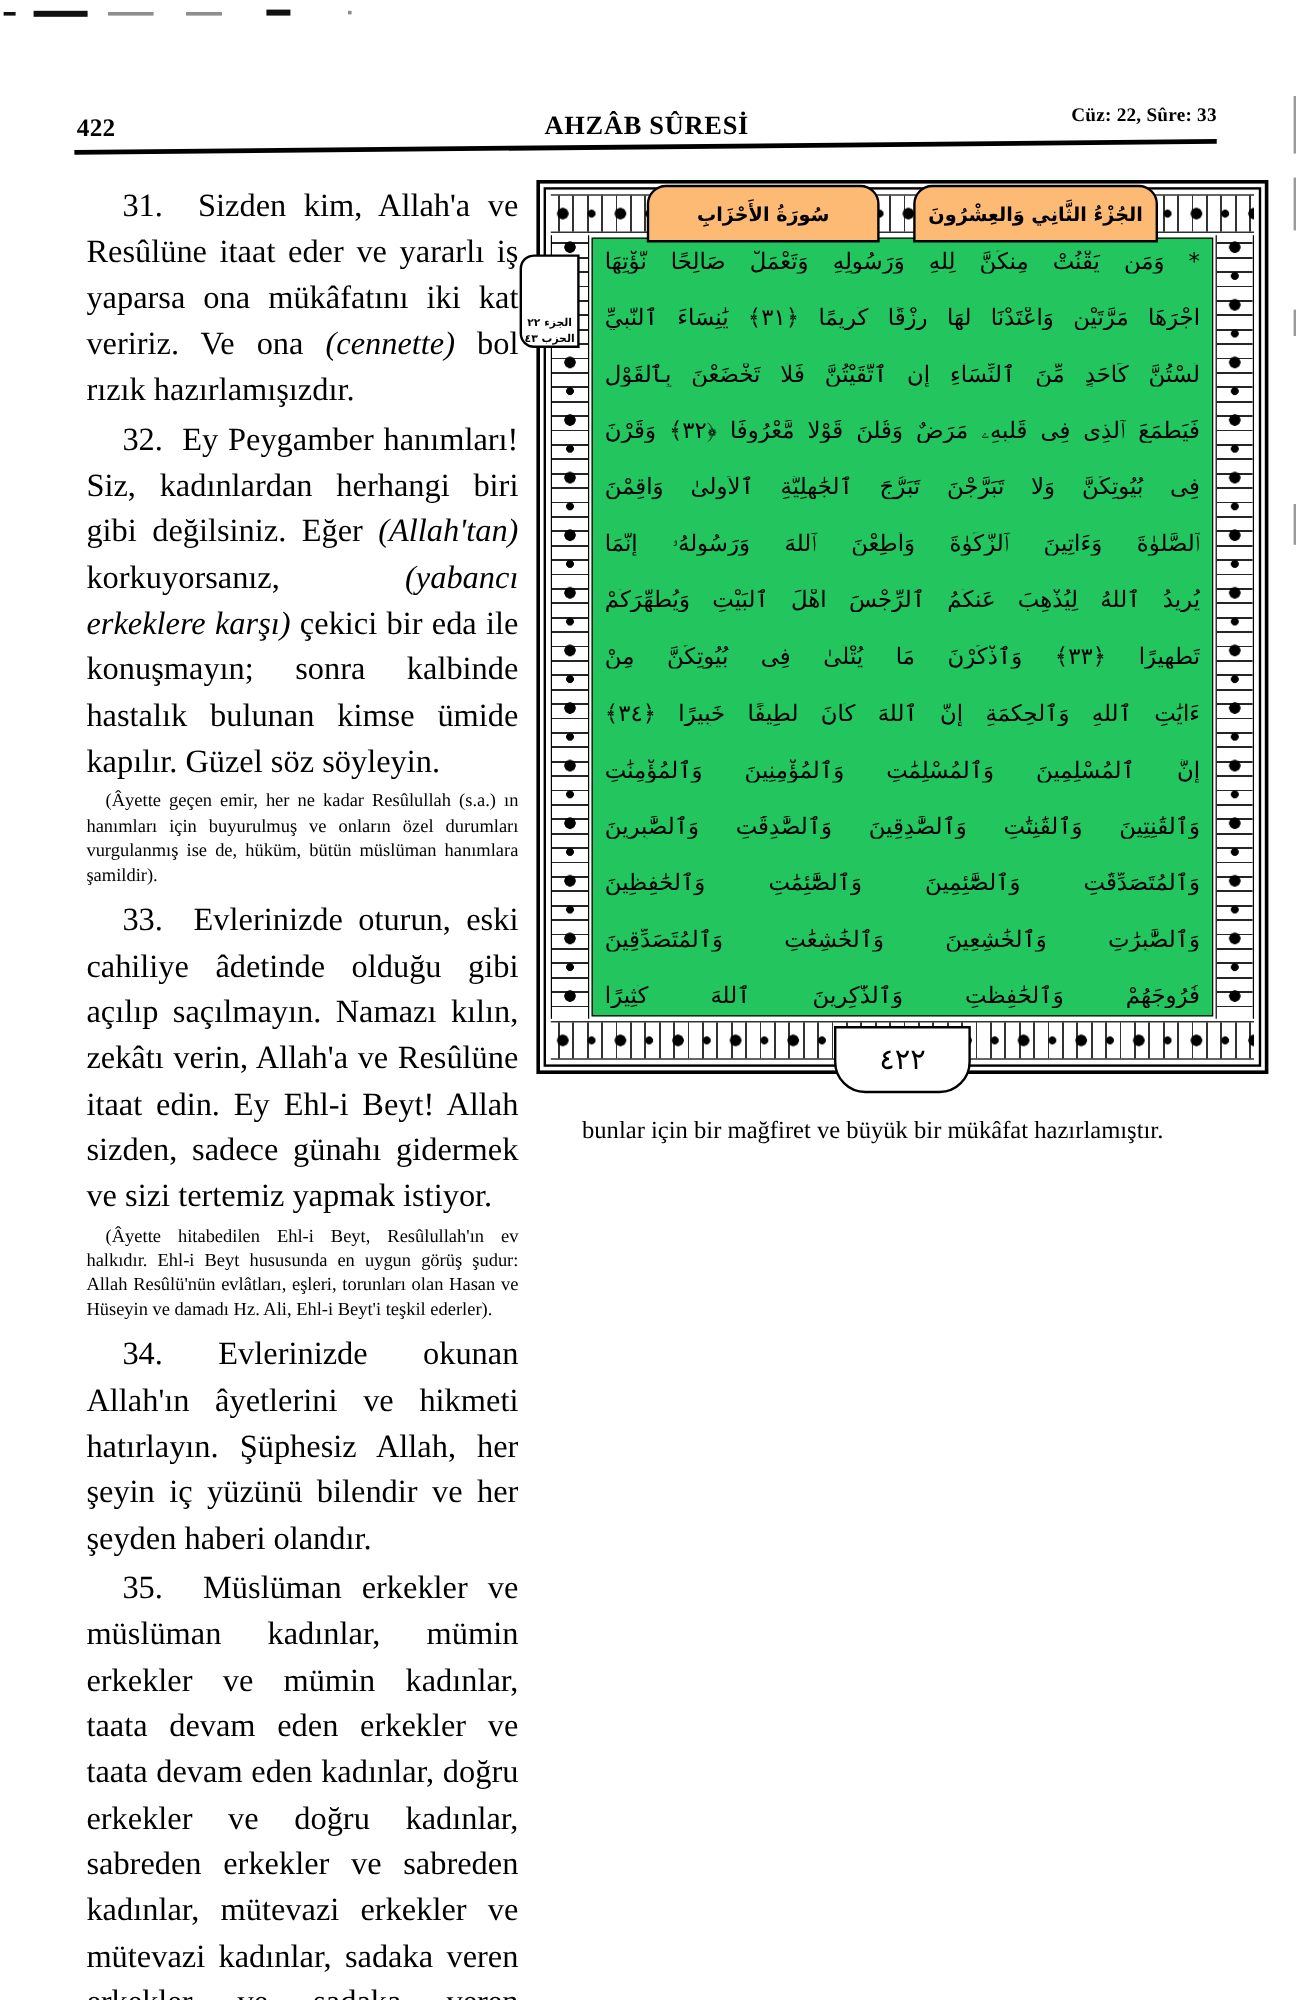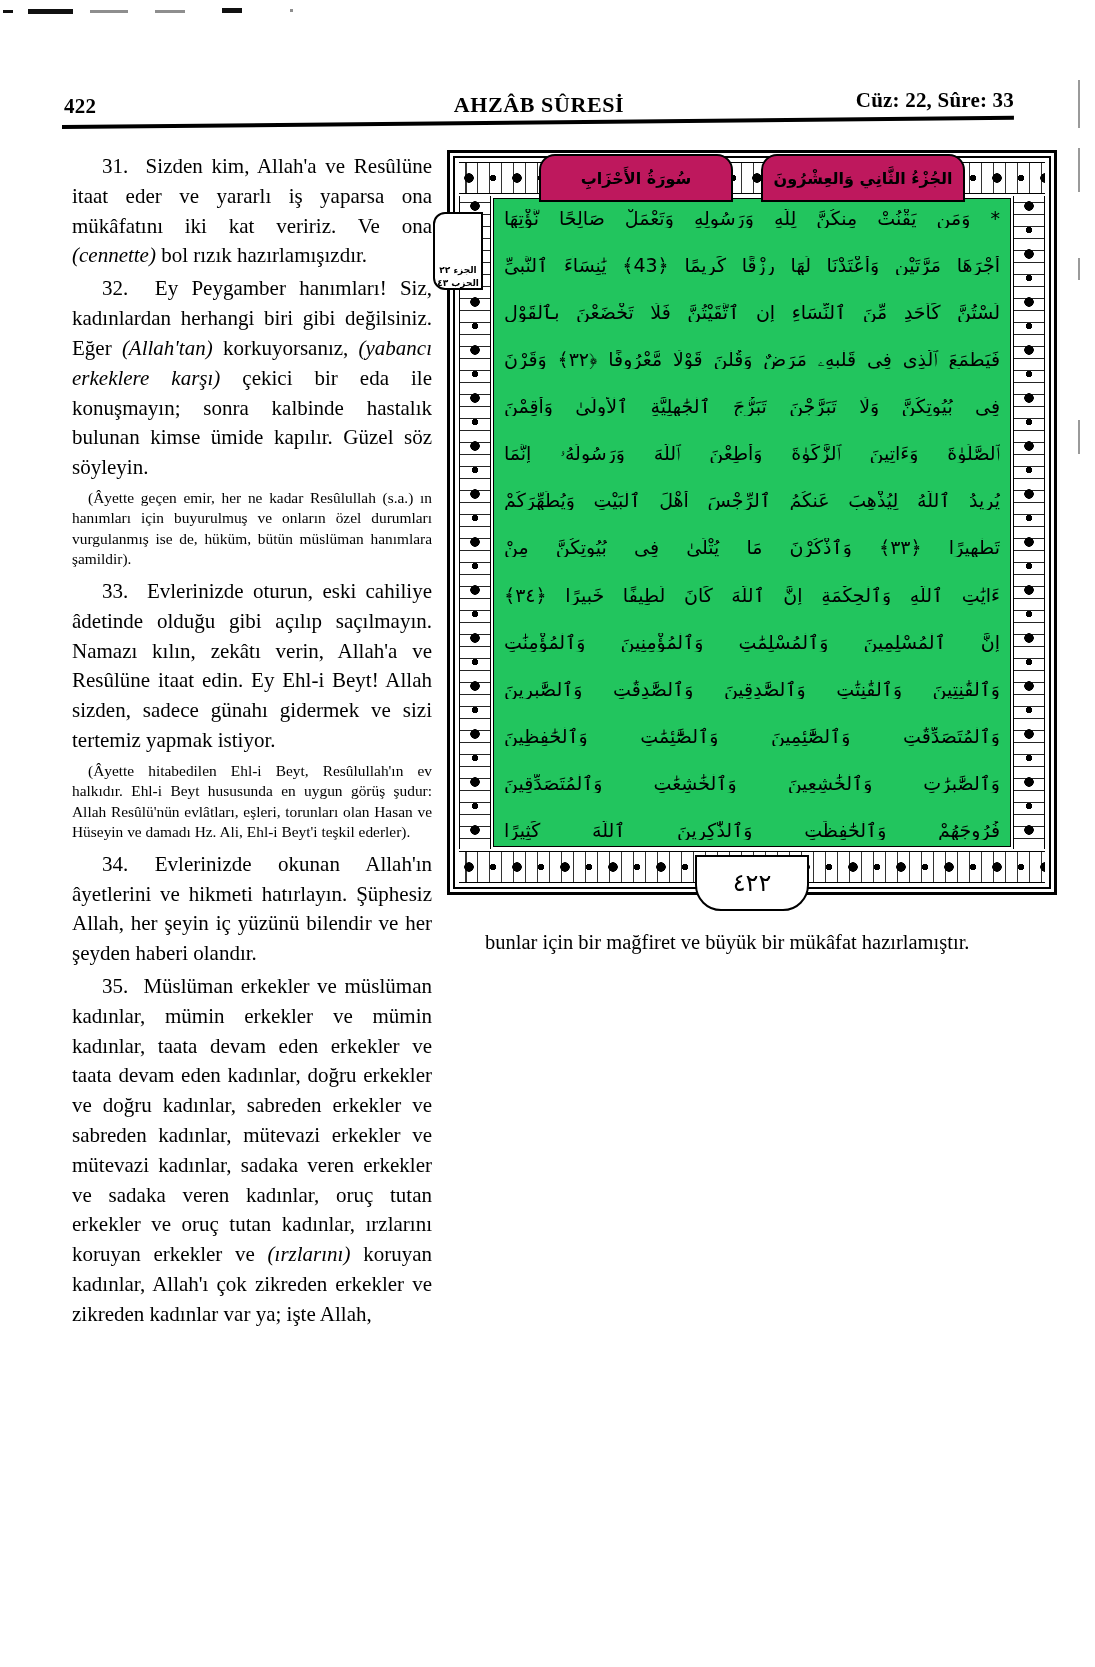--- a/index.html
+++ b/index.html
@@ -26,34 +26,34 @@
     position:absolute;left:0;top:10px;
     font-family:"Liberation Serif", serif;
     font-weight:bold;font-size:21px;letter-spacing:.2px;
   }
   .hdr-title{
     position:absolute;left:0;right:0;top:8px;text-align:center;
     font-weight:bold;font-size:22px;letter-spacing:.6px;
   }
   .hdr-juz{
     position:absolute;right:0;top:4px;
-    font-weight:bold;font-size:21px;letter-spacing:.2px;
+    font-weight:bold;font-size:16px;letter-spacing:.2px;
   }
   .hdr-rule{
     position:absolute;left:-2px;top:41px;width:952px;height:4px;
     background:#000;
     transform:rotate(-0.55deg);transform-origin:left center;
   }
 
   
   .col-left{
     position:absolute;left:72px;top:152px;width:360px;
   }
   .verse{
-    font-size:21px;line-height:1.42;
+    font-size:27px;line-height:1.42;
     text-align:justify;text-justify:inter-word;
     margin:0 0 3px 0;
     text-indent:30px;
     hyphens:none;
   }
   .verse .num{font-weight:normal;}
   .verse em{font-style:italic;}
   .note{
     font-size:15.4px;line-height:1.33;
     text-align:justify;text-justify:inter-word;
@@ -132,21 +132,21 @@
   .text-area{
     position:absolute;left:46px;right:46px;top:48px;bottom:48px;
     background:#22c55e;
     border:1.5px solid #000;
     overflow:hidden;
   }
 
   
   .cartouche{
     position:absolute;height:44px;
-    background:#be185d;border:2px solid #000;
+    background:#fdba74;border:2px solid #000;
     border-radius:16px 16px 0 0;
     display:flex;align-items:center;justify-content:center;
     z-index:6;
     direction:rtl;
   }
   .cartouche span{
     font-family:"DejaVu Sans", sans-serif;
     font-size:16px;font-weight:bold;white-space:nowrap;
   }
   .cartouche.surah{left:92px;top:4px;width:190px;}
@@ -275,21 +275,21 @@
     </div>
 
     <div class="side-tab">
       <span>الجزء ٢٢</span>
       <span>الحزب ٤٣</span>
     </div>
 
     <div class="text-area">
       <div class="ar-lines">
         <div class="ar-line">* وَمَن يَقْنُتْ مِنكُنَّ لِلَّهِ وَرَسُولِهِ وَتَعْمَلْ صَالِحًا نُّؤْتِهَآ</div>
-        <div class="ar-line">أَجْرَهَا مَرَّتَيْنِ وَأَعْتَدْنَا لَهَا رِزْقًا كَرِيمًا ﴿43﴾ يَٰنِسَآءَ ٱلنَّبِيِّ</div>
+        <div class="ar-line">أَجْرَهَا مَرَّتَيْنِ وَأَعْتَدْنَا لَهَا رِزْقًا كَرِيمًا ﴿٣١﴾ يَٰنِسَآءَ ٱلنَّبِيِّ</div>
         <div class="ar-line">لَسْتُنَّ كَأَحَدٍ مِّنَ ٱلنِّسَآءِ إِنِ ٱتَّقَيْتُنَّ فَلَا تَخْضَعْنَ بِٱلْقَوْلِ</div>
         <div class="ar-line">فَيَطْمَعَ ٱلَّذِى فِى قَلْبِهِۦ مَرَضٌ وَقُلْنَ قَوْلًا مَّعْرُوفًا ﴿٣٢﴾ وَقَرْنَ</div>
         <div class="ar-line">فِى بُيُوتِكُنَّ وَلَا تَبَرَّجْنَ تَبَرُّجَ ٱلْجَٰهِلِيَّةِ ٱلْأُولَىٰ وَأَقِمْنَ</div>
         <div class="ar-line">ٱلصَّلَوٰةَ وَءَاتِينَ ٱلزَّكَوٰةَ وَأَطِعْنَ ٱللَّهَ وَرَسُولَهُۥ إِنَّمَا</div>
         <div class="ar-line">يُرِيدُ ٱللَّهُ لِيُذْهِبَ عَنكُمُ ٱلرِّجْسَ أَهْلَ ٱلْبَيْتِ وَيُطَهِّرَكُمْ</div>
         <div class="ar-line">تَطْهِيرًا ﴿٣٣﴾ وَٱذْكُرْنَ مَا يُتْلَىٰ فِى بُيُوتِكُنَّ مِنْ</div>
         <div class="ar-line">ءَايَٰتِ ٱللَّهِ وَٱلْحِكْمَةِ إِنَّ ٱللَّهَ كَانَ لَطِيفًا خَبِيرًا ﴿٣٤﴾</div>
         <div class="ar-line">إِنَّ ٱلْمُسْلِمِينَ وَٱلْمُسْلِمَٰتِ وَٱلْمُؤْمِنِينَ وَٱلْمُؤْمِنَٰتِ</div>
         <div class="ar-line">وَٱلْقَٰنِتِينَ وَٱلْقَٰنِتَٰتِ وَٱلصَّٰدِقِينَ وَٱلصَّٰدِقَٰتِ وَٱلصَّٰبِرِينَ</div>
         <div class="ar-line">وَٱلْمُتَصَدِّقَٰتِ وَٱلصَّٰٓئِمِينَ وَٱلصَّٰٓئِمَٰتِ وَٱلْحَٰفِظِينَ</div>

